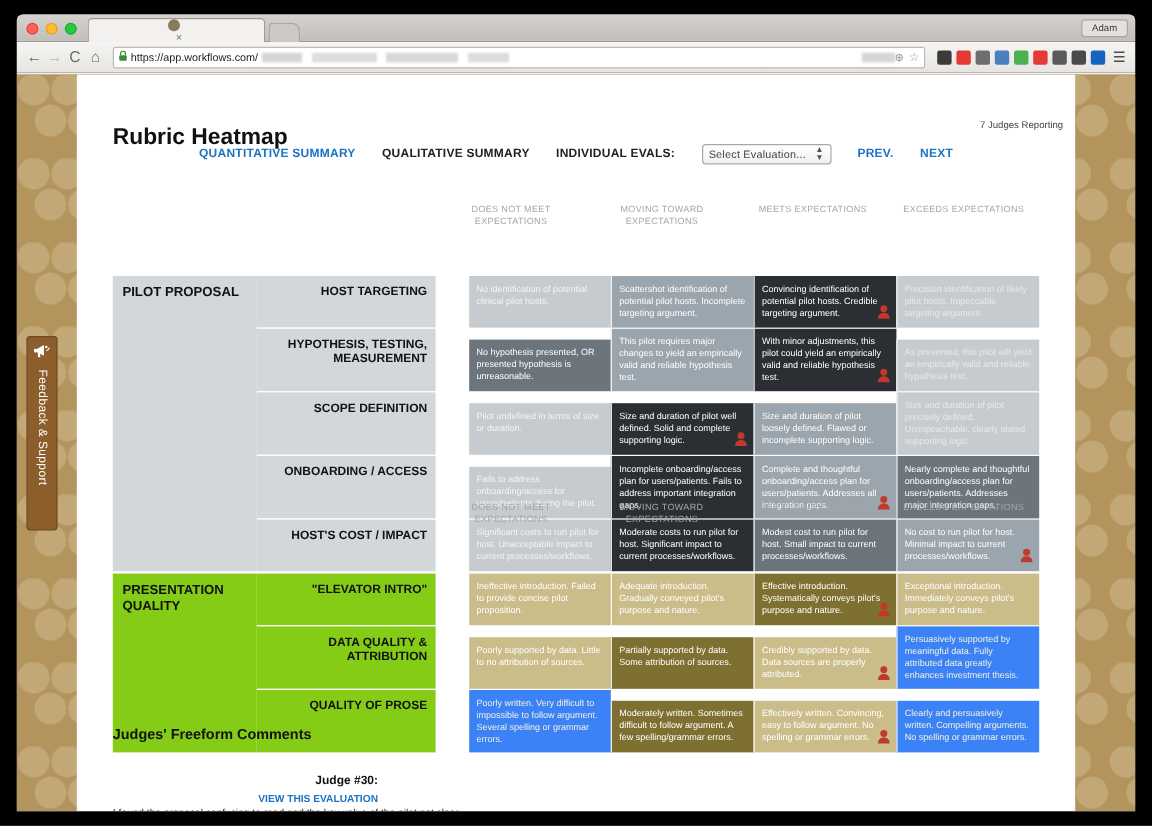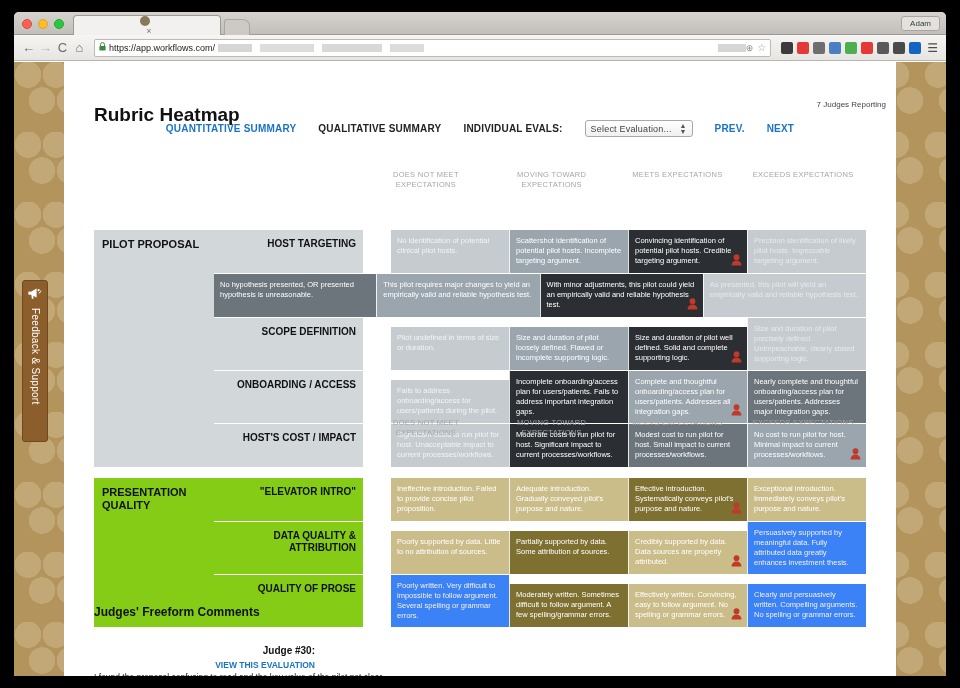--- a/index.html
+++ b/index.html
@@ -344,39 +344,40 @@
                     <div class="cell lvl0"><span>No identification of potential clinical pilot hosts.</span></div>
                     <div class="cell lvl1"><span>Scattershot identification of potential pilot hosts. Incomplete targeting argument.</span></div>
                     <div class="cell sel"><span>Convincing identification of potential pilot hosts. Credible targeting argument.</span><span class="judge-icon"><svg width="11" height="12" viewBox="0 0 11 12">
                           <circle cx="5.5" cy="3.2" r="2.9" fill="#c0392b"></circle>
                           <path d="M0.6 11.6 C0.6 8.1 3 6.6 5.5 6.6 C8 6.6 10.4 8.1 10.4 11.6 Z" fill="#c0392b"></path>
                         </svg></span></div>
                     <div class="cell lvl3"><span>Precision identification of likely pilot hosts. Impeccable targeting argument.</span></div>
                   </div>
                 </div>
                 <div class="rubric-row">
+                  <div class="criterion">HYPOTHESIS, TESTING, MEASUREMENT</div>
                   <div class="cells">
                     <div class="cell mid"><span>No hypothesis presented, OR presented hypothesis is unreasonable.</span></div>
                     <div class="cell lvl1"><span>This pilot requires major changes to yield an empirically valid and reliable hypothesis test.</span></div>
                     <div class="cell sel"><span>With minor adjustments, this pilot could yield an empirically valid and reliable hypothesis test.</span><span class="judge-icon"><svg width="11" height="12" viewBox="0 0 11 12">
                           <circle cx="5.5" cy="3.2" r="2.9" fill="#c0392b"></circle>
                           <path d="M0.6 11.6 C0.6 8.1 3 6.6 5.5 6.6 C8 6.6 10.4 8.1 10.4 11.6 Z" fill="#c0392b"></path>
                         </svg></span></div>
                     <div class="cell lvl3"><span>As presented, this pilot will yield an empirically valid and reliable hypothesis test.</span></div>
                   </div>
                 </div>
                 <div class="rubric-row">
                   <div class="criterion">SCOPE DEFINITION</div>
                   <div class="cells">
                     <div class="cell lvl0"><span>Pilot undefined in terms of size or duration.</span></div>
+                    <div class="cell sel"><span>Size and duration of pilot well defined. Solid and complete supporting logic.</span><span class="judge-icon"><svg width="11" height="12" viewBox="0 0 11 12">
+                          <circle cx="5.5" cy="3.2" r="2.9" fill="#c0392b"></circle>
+                          <path d="M0.6 11.6 C0.6 8.1 3 6.6 5.5 6.6 C8 6.6 10.4 8.1 10.4 11.6 Z" fill="#c0392b"></path>
+                        </svg></span></div>
                     <div class="cell lvl1"><span>Size and duration of pilot loosely defined. Flawed or incomplete supporting logic.</span></div>
-                    <div class="cell sel"><span>Size and duration of pilot well defined. Solid and complete supporting logic.</span><span class="judge-icon"><svg width="11" height="12" viewBox="0 0 11 12">
-                          <circle cx="5.5" cy="3.2" r="2.9" fill="#c0392b"></circle>
-                          <path d="M0.6 11.6 C0.6 8.1 3 6.6 5.5 6.6 C8 6.6 10.4 8.1 10.4 11.6 Z" fill="#c0392b"></path>
-                        </svg></span></div>
                     <div class="cell lvl3"><span>Size and duration of pilot precisely defined. Unimpeachable, clearly stated supporting logic.</span></div>
                   </div>
                 </div>
                 <div class="rubric-row">
                   <div class="criterion">ONBOARDING / ACCESS</div>
                   <div class="cells">
                     <div class="cell lvl0"><span>Fails to address onboarding/access for users/patients during the pilot.</span></div>
                     <div class="cell sel"><span>Incomplete onboarding/access plan for users/patients. Fails to address important integration gaps.</span></div>
                     <div class="cell lvl1"><span>Complete and thoughtful onboarding/access plan for users/patients. Addresses all integration gaps.</span><span class="judge-icon"><svg width="11" height="12" viewBox="0 0 11 12">
                           <circle cx="5.5" cy="3.2" r="2.9" fill="#c0392b"></circle>

